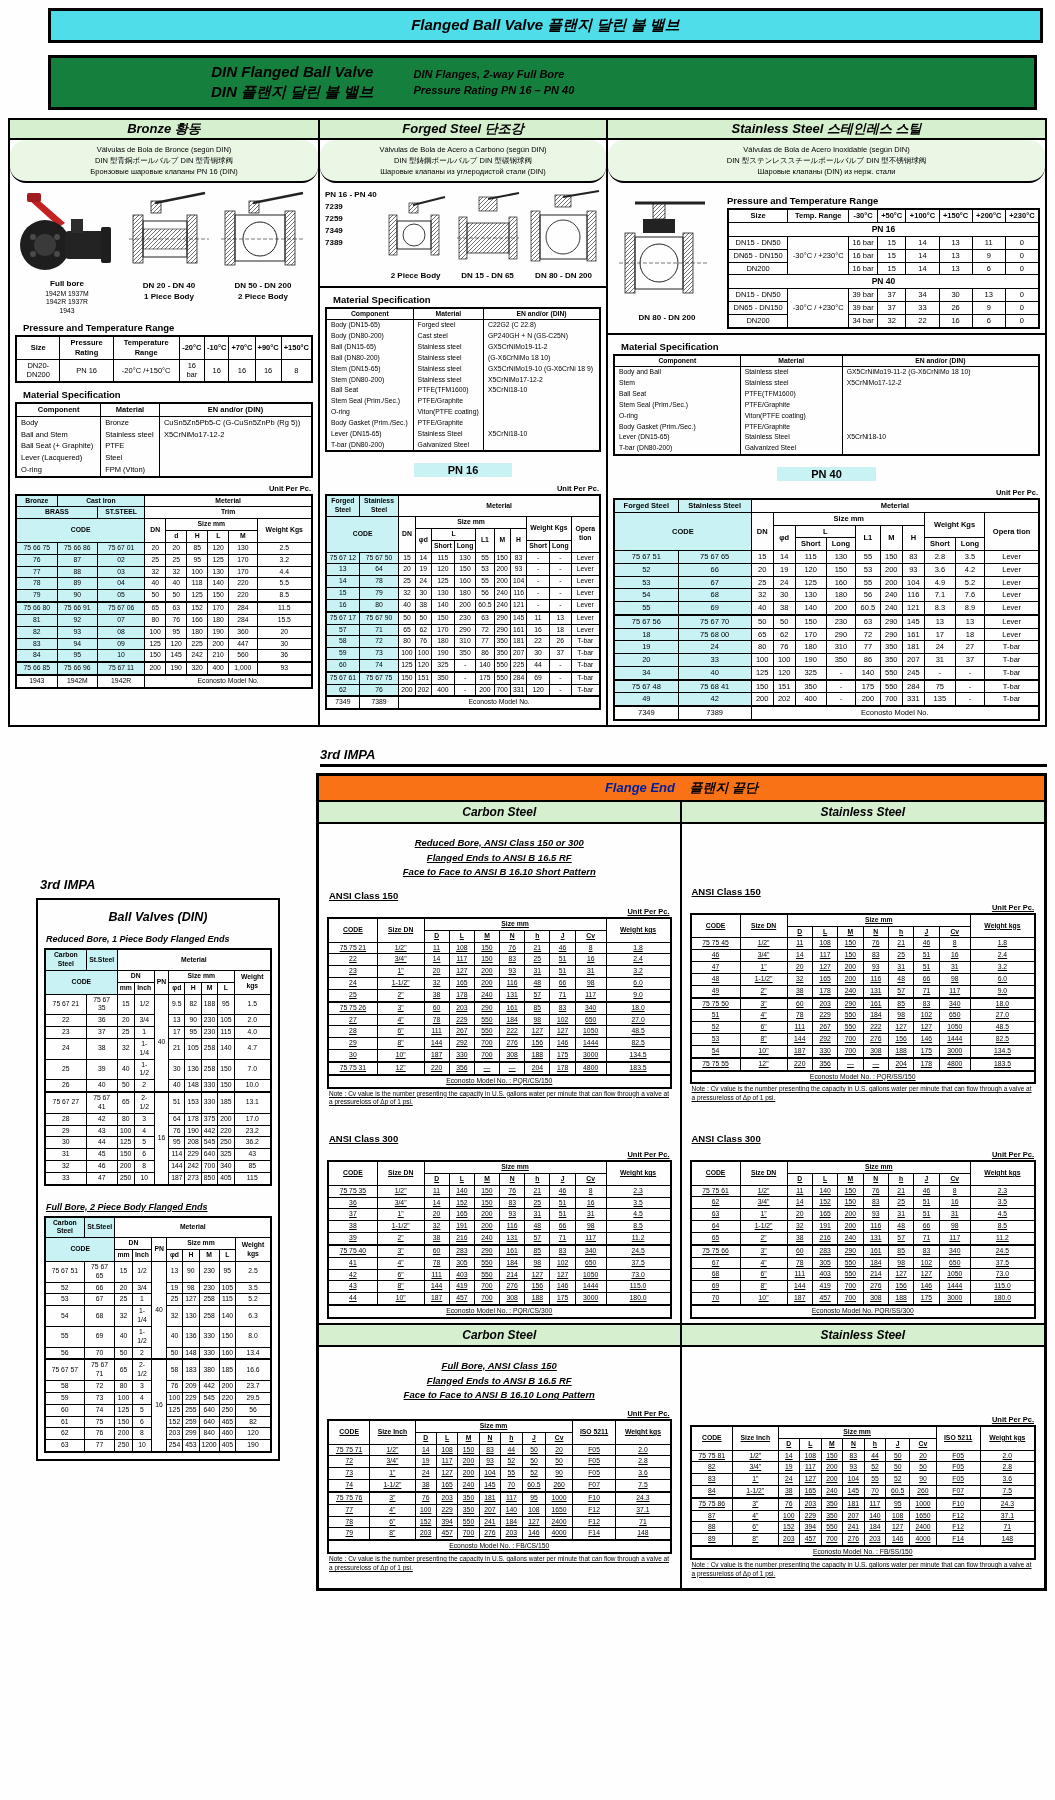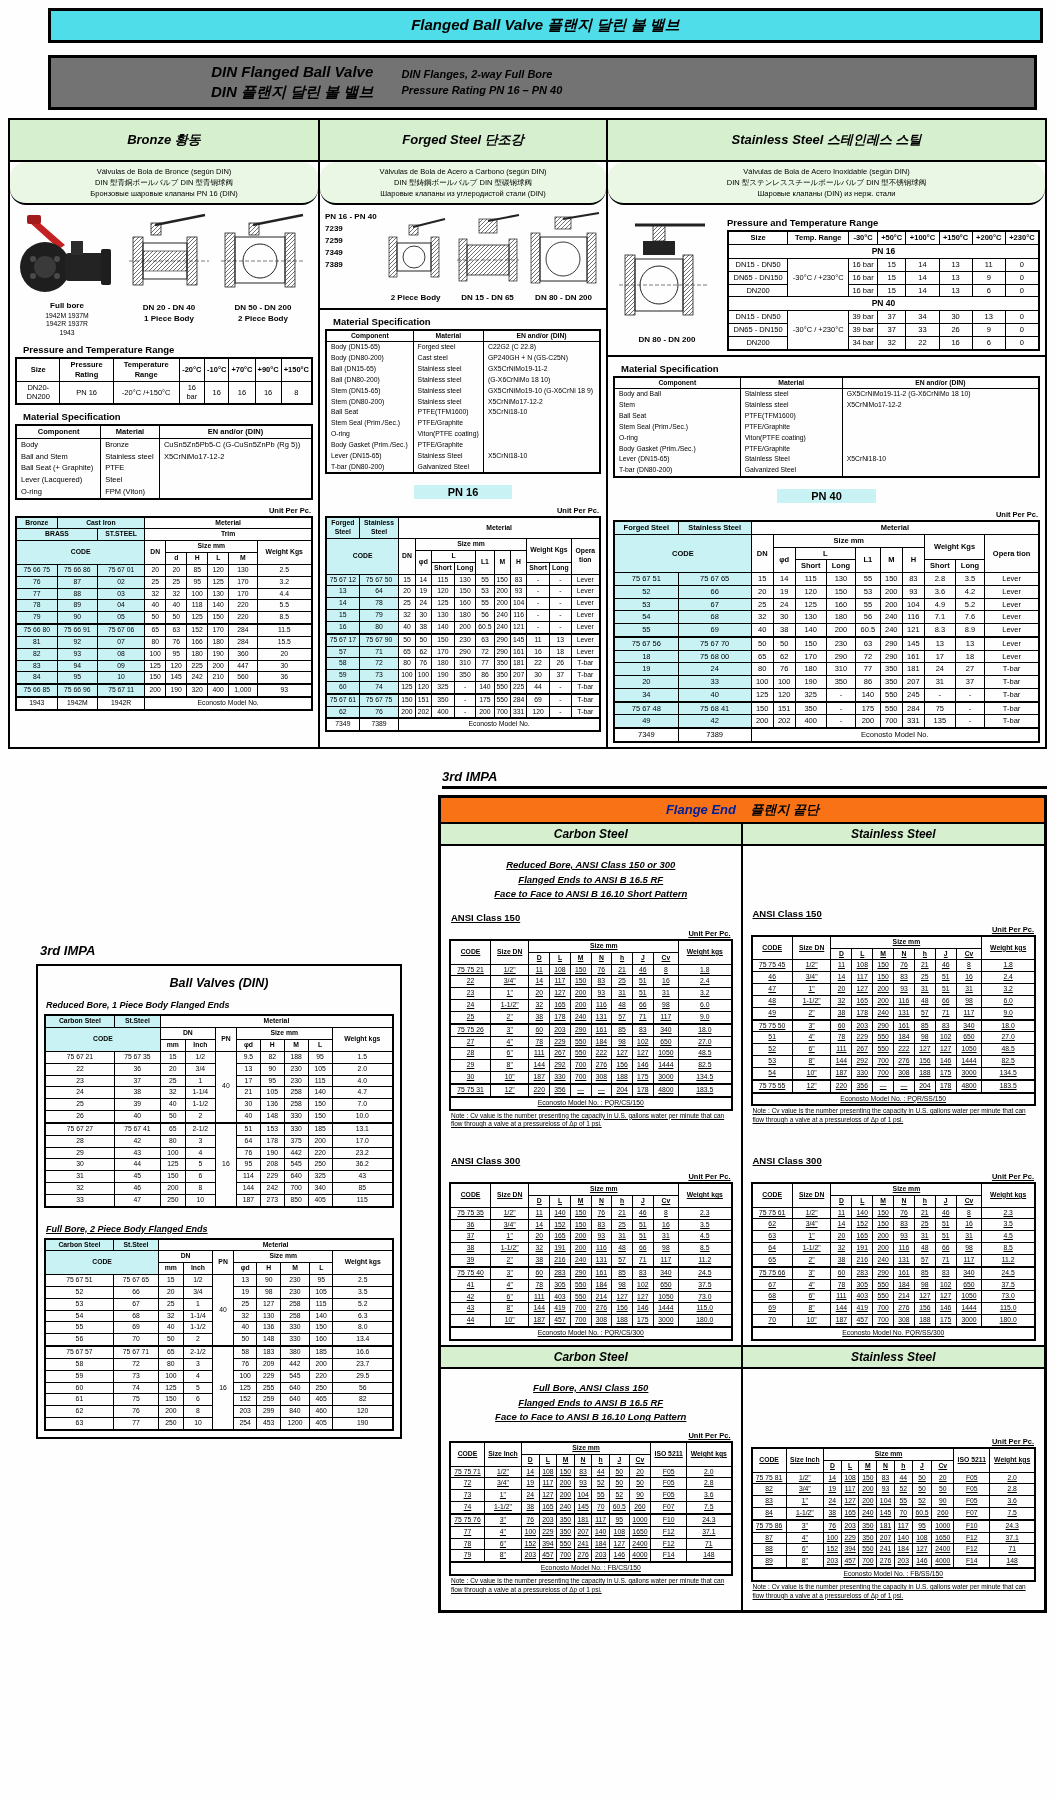--- a/index.html
+++ b/index.html
@@ -1,30 +1,30 @@
 <!DOCTYPE html>
 <html><head>
 <meta charset="utf-8">
 <style>
   html,body{margin:0;padding:0;background:#fff;}
   .page{width:1055px;height:1800px;background:#fefefe;box-sizing:border-box;padding:6px 8px;
         font-family:"Liberation Sans",sans-serif;color:#000;overflow:hidden;position:relative;}
   
   .b1{border:3px solid #000;background:#4edde9;text-align:center;font:bold italic 15px "Liberation Sans",sans-serif;
       padding:5px 4px;margin:2px 4px 12px 40px;}
-  .b2{border:3px solid #000;background:#737373;display:flex;align-items:center;gap:28px;
+  .b2{border:3px solid #000;background:#15803d;display:flex;align-items:center;gap:40px;
       padding:4px 0 4px 160px;margin:0 10px 8px 40px;}
   .b2 .tl{font:bold italic 15px "Liberation Sans",sans-serif;text-align:center;line-height:1.35;}
   .b2 .tr{font:bold italic 11px "Liberation Sans",sans-serif;line-height:1.5;text-align:left;}
   
   .cols{display:grid;grid-template-columns:310px 288px 1fr;border:2.5px solid #000;}
   .col{border-right:2.5px solid #000;min-width:0;}
   .col:last-child{border-right:none;}
   .ghead{background:#d6efcf;border-bottom:2px solid #000;text-align:center;
-         font:bold italic 13px "Liberation Sans",sans-serif;padding:11px 0;}
+         font:bold italic 13px "Liberation Sans",sans-serif;padding:0 0;}
   .gdesc{background:#e9f7e4;border-bottom:2px solid #000;text-align:center;
          font:7.5px/1.5 "Liberation Sans",sans-serif;padding:4px 2px;border-radius:16px;}
   .cbody{padding:4px 5px;}
   .hd{font:bold 9.5px "Liberation Sans",sans-serif;margin:6px 0 2px 8px;}
   .unit{font:bold 7.5px "Liberation Sans",sans-serif;text-align:right;margin:6px 2px 1px 0;}
   .pnband{text-align:center;margin:8px 0 0 0;}
   .pnband span{background:#c9f2f4;display:inline-block;padding:1px 34px;font:bold 11px "Liberation Sans",sans-serif;}
   
   table.t{border-collapse:collapse;border:2px solid #000;width:100%;}
   table.t th,table.t td{border:1px solid #000;font:6.8px/1.3 "Liberation Sans",sans-serif;
@@ -40,21 +40,21 @@
   tr.band td{font-weight:bold;font-size:8.5px;}
   table.ms td{border-top:none;border-bottom:none;text-align:left;padding-left:4px;}
   table.ms tr:last-child td{border-bottom:1px solid #000;}
   
   .figrow{display:flex;align-items:flex-start;gap:6px;margin:2px 0 4px 0;}
   .fcap{font:bold 8px "Liberation Sans",sans-serif;text-align:center;line-height:1.3;}
   .fcap .sm{font-weight:normal;font-size:6.8px;}
   
   .bottom{display:flex;gap:36px;margin-top:16px;align-items:center;padding-left:28px;}
   .impa{font:bold italic 13px "Liberation Sans",sans-serif;margin:4px 0 6px 4px;}
-  .lbox{width:366px;border:2.5px solid #000;padding:6px;box-sizing:border-box;}
+  .lbox{width:244px;border:2.5px solid #000;padding:6px;box-sizing:border-box;}
   .lbox .t1{font:bold italic 12.5px "Liberation Sans",sans-serif;text-align:center;margin:4px 0 10px 0;}
   .lbox .t2{font:bold italic 9px "Liberation Sans",sans-serif;margin:8px 0 4px 2px;}
   .rwrap{flex:1;}
   .rbox{border:3px solid #000;box-sizing:border-box;}
   .fband{background:#f97316;border-bottom:2px solid #000;text-align:center;
          font:bold italic 13px "Liberation Sans",sans-serif;padding:3px 0;}
   .fband .en{color:#00209a;}
   .rhead{display:grid;grid-template-columns:1fr 1fr;border-bottom:2px solid #000;}
   .rhead div{background:#d6efcf;text-align:center;font:bold italic 12px "Liberation Sans",sans-serif;
              padding:3px 0;border-right:2px solid #000;}

